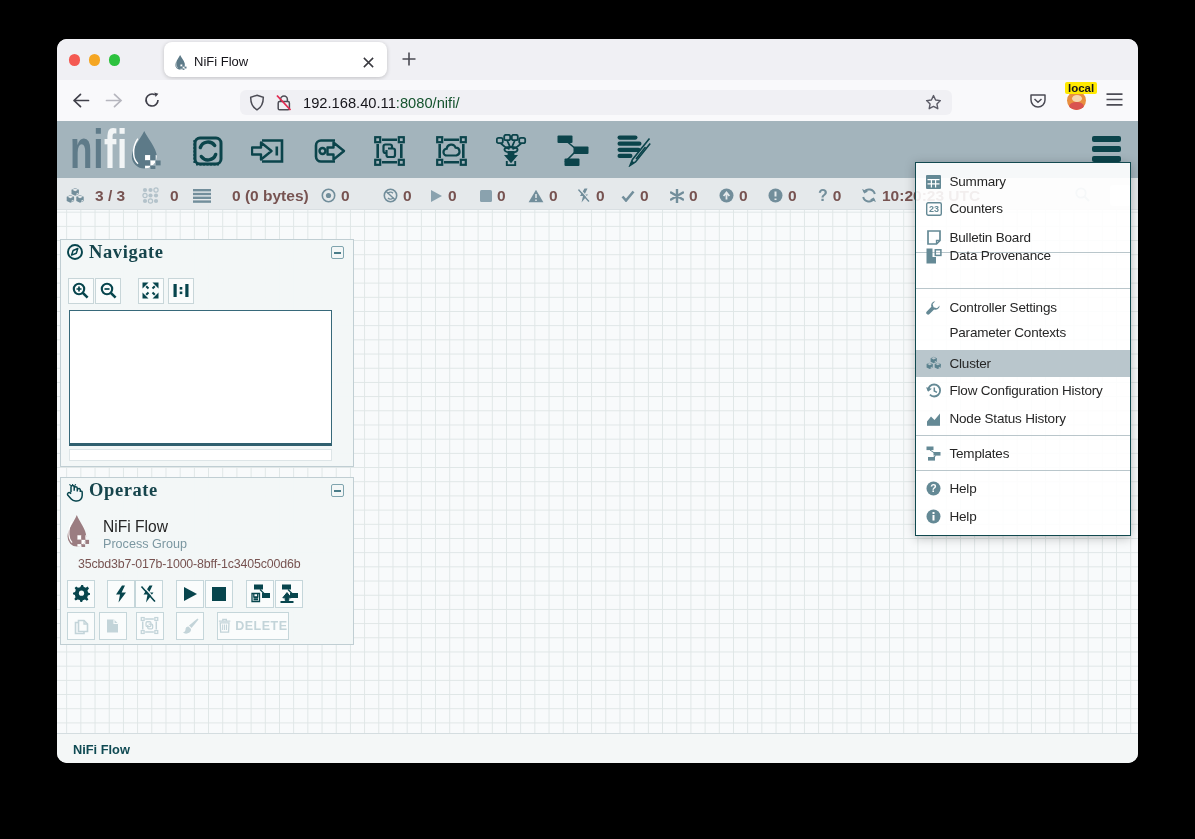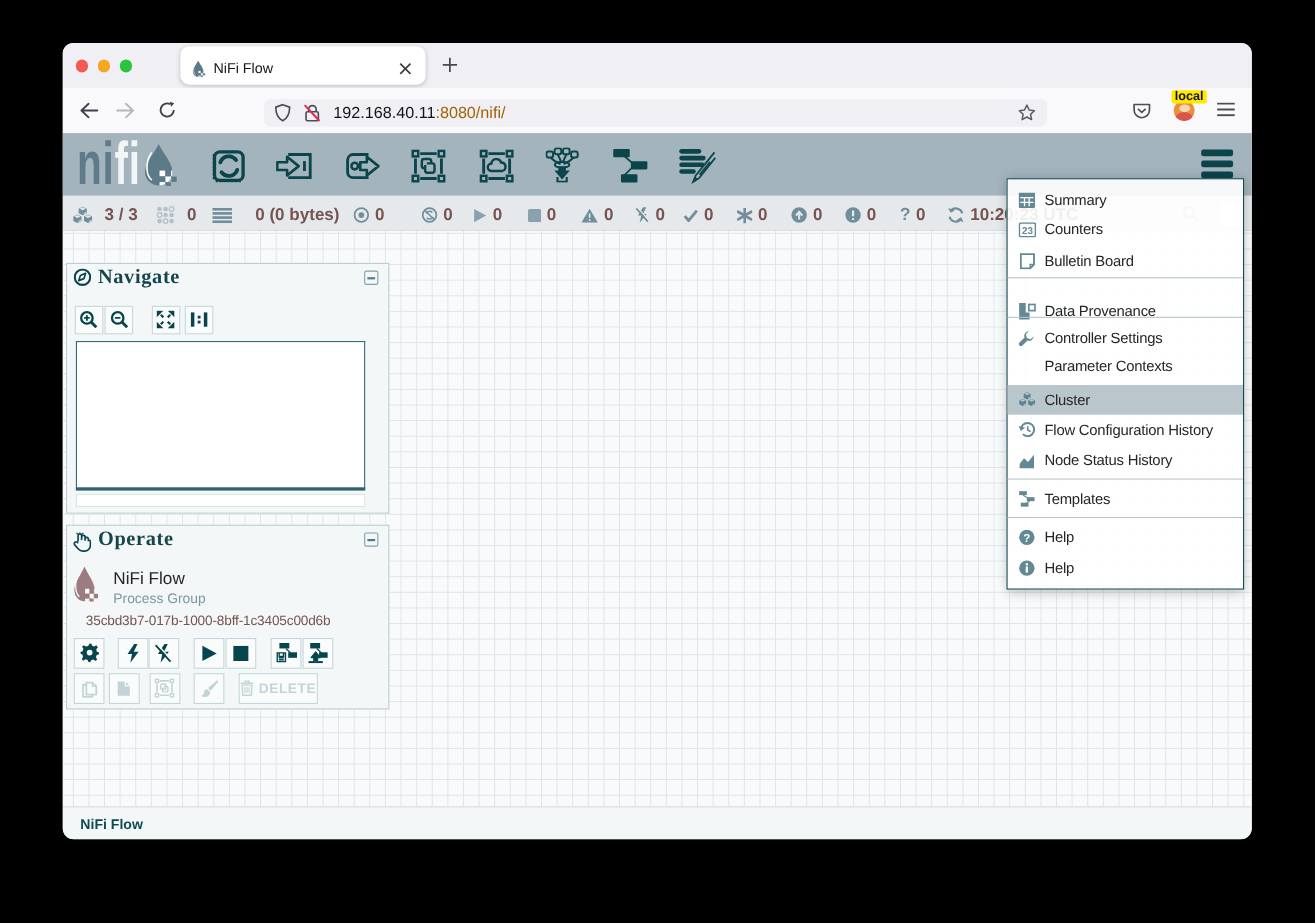--- a/index.html
+++ b/index.html
@@ -10,21 +10,21 @@
   
   #tabbar { position:absolute; left:0; top:0; width:100%; height:41px; background:#f0f0f4; }
   .tl { position:absolute; top:54.5px; width:11.5px; height:11.5px; border-radius:50%; }
   #tab { position:absolute; left:107px; top:3px; width:223px; height:35px; background:#fff; border-radius:8px; box-shadow:0 1px 4px rgba(0,0,0,0.2); }
   #tab .title { position:absolute; left:30px; top:12px; font-size:13px; color:#15141a; }
   #tabx { position:absolute; left:198px; top:13.5px; width:13px; height:13px; }
   #newtab { position:absolute; left:344px; top:12px; width:16px; height:16px; }
   #navbar { position:absolute; left:0; top:41px; width:100%; height:40.5px; background:#f9f9fb; }
   #urlbar { position:absolute; left:183px; top:9.5px; width:712px; height:25.5px; background:#f0f0f4; border-radius:6px; }
   #urltext { position:absolute; left:63px; top:5px; font-size:14.7px; color:#15141a; white-space:nowrap; }
-  #urltext .dim { color:#a16207; }
+  #urltext .dim { color:#14532d; }
 
   
   #nf-header { position:absolute; left:0; top:81.5px; width:100%; height:57px; background:#a3b4bc; }
   #nf-status { position:absolute; left:0; top:138.5px; width:100%; height:32px; background:#e5e9eb; border-bottom:1px solid #d9dfe2; color:#775351; font-weight:bold; font-size:15.5px; }
   .st-item { position:absolute; top:2px; height:32px; display:flex; align-items:center; gap:5px; }
   #nf-canvas { position:absolute; left:0; top:170.5px; width:100%; height:523.5px;
      background-image:
        linear-gradient(to right, #dfe6e6 1px, transparent 1px),
        linear-gradient(to bottom, #dfe6e6 1px, transparent 1px);
      background-size:14.2px 14.2px; background-position:9.2px 1.7px; background-color:#f8fafb; }
@@ -525,21 +525,21 @@
     <div class="mi" style="top:61px">
         <span class="ic">
       <svg width="14" height="15" viewBox="0 0 14 15">
             <path d="M1 1 H13 V10.5 L9.5 14 H1 Z" fill="none" stroke="#648995" stroke-width="1.7"></path>
             <path d="M9.5 14 V10.5 H13" fill="none" stroke="#648995" stroke-width="1.3"></path>
           </svg>
     </span>
         <span class="tx">Bulletin Board</span>
       </div>
     <div class="mdiv" style="top:89.5px"></div>
-    <div class="mi" style="top:106px">
+    <div class="mi" style="top:79px">
         <span class="ic">
       <svg width="16" height="16" viewBox="0 0 16 16">
             <path d="M0.5 0.5 H6.5 V9 H10 V15.5 H0.5 Z" fill="#648995"></path>
             <rect x="9.3" y="1.8" width="5.6" height="5.6" fill="none" stroke="#648995" stroke-width="1.5"></rect>
           </svg>
     </span>
         <span class="tx">Data Provenance</span>
       </div>
     <div class="mdiv" style="top:125px"></div>
     <div class="mi" style="top:131px">

